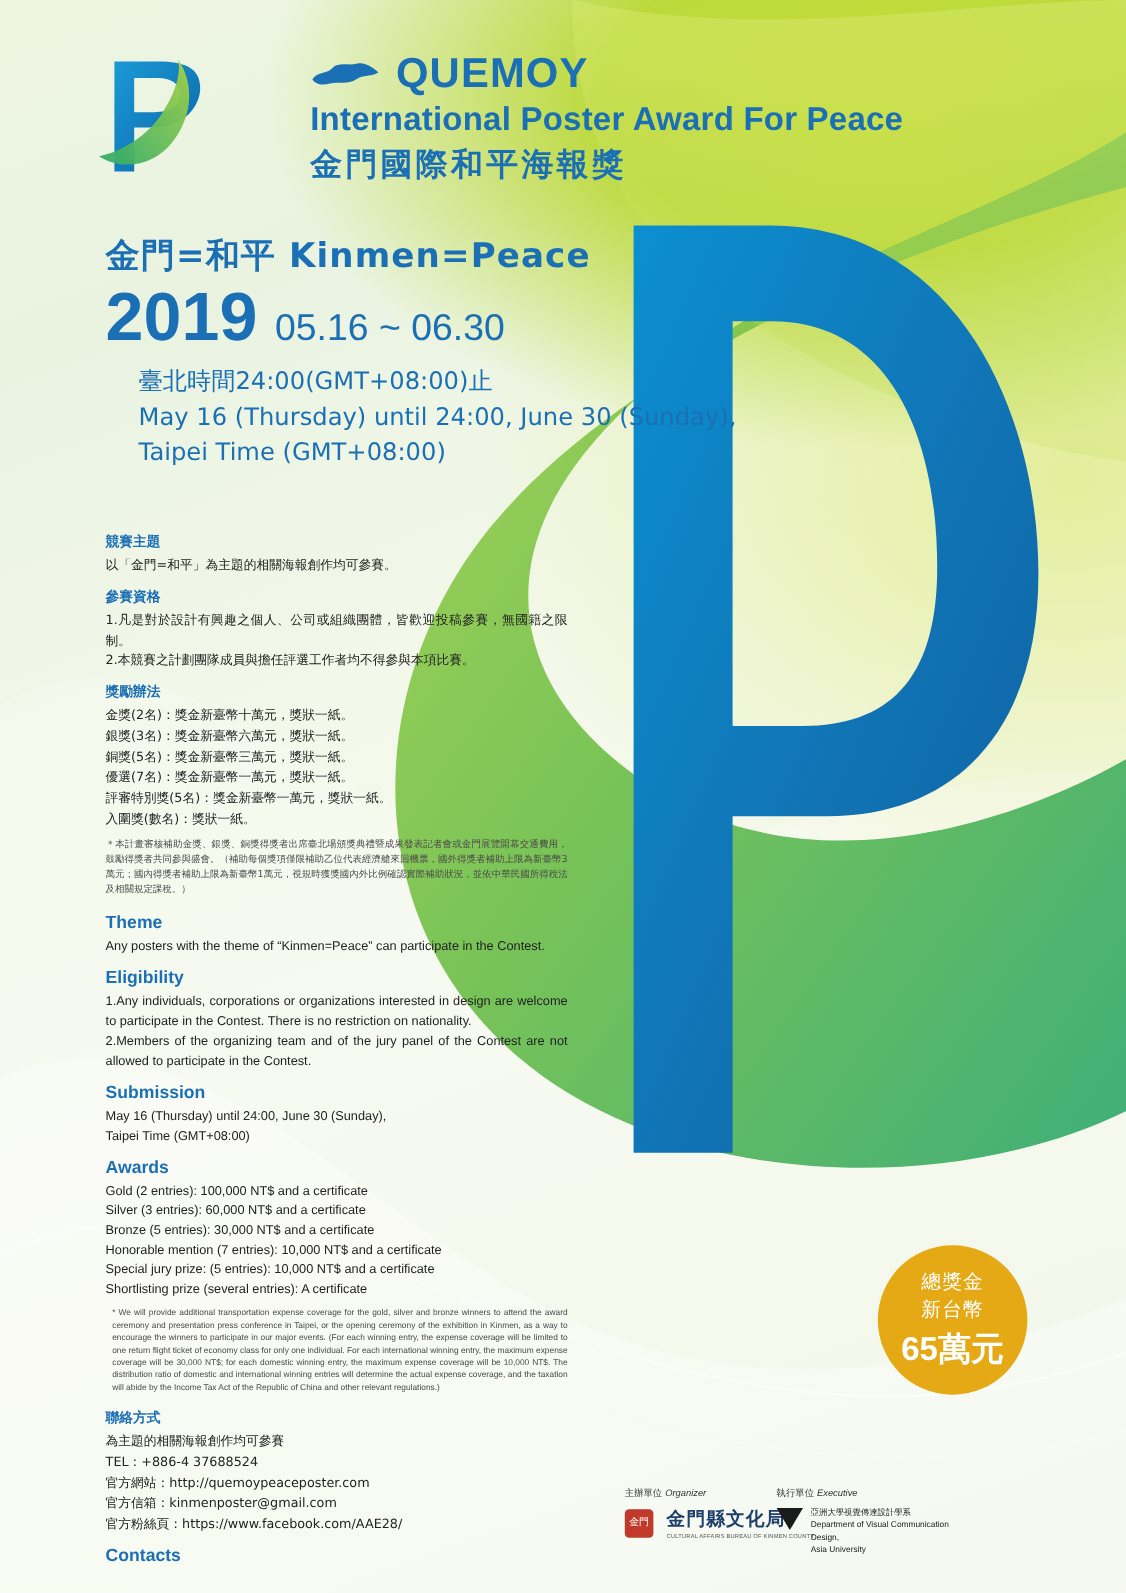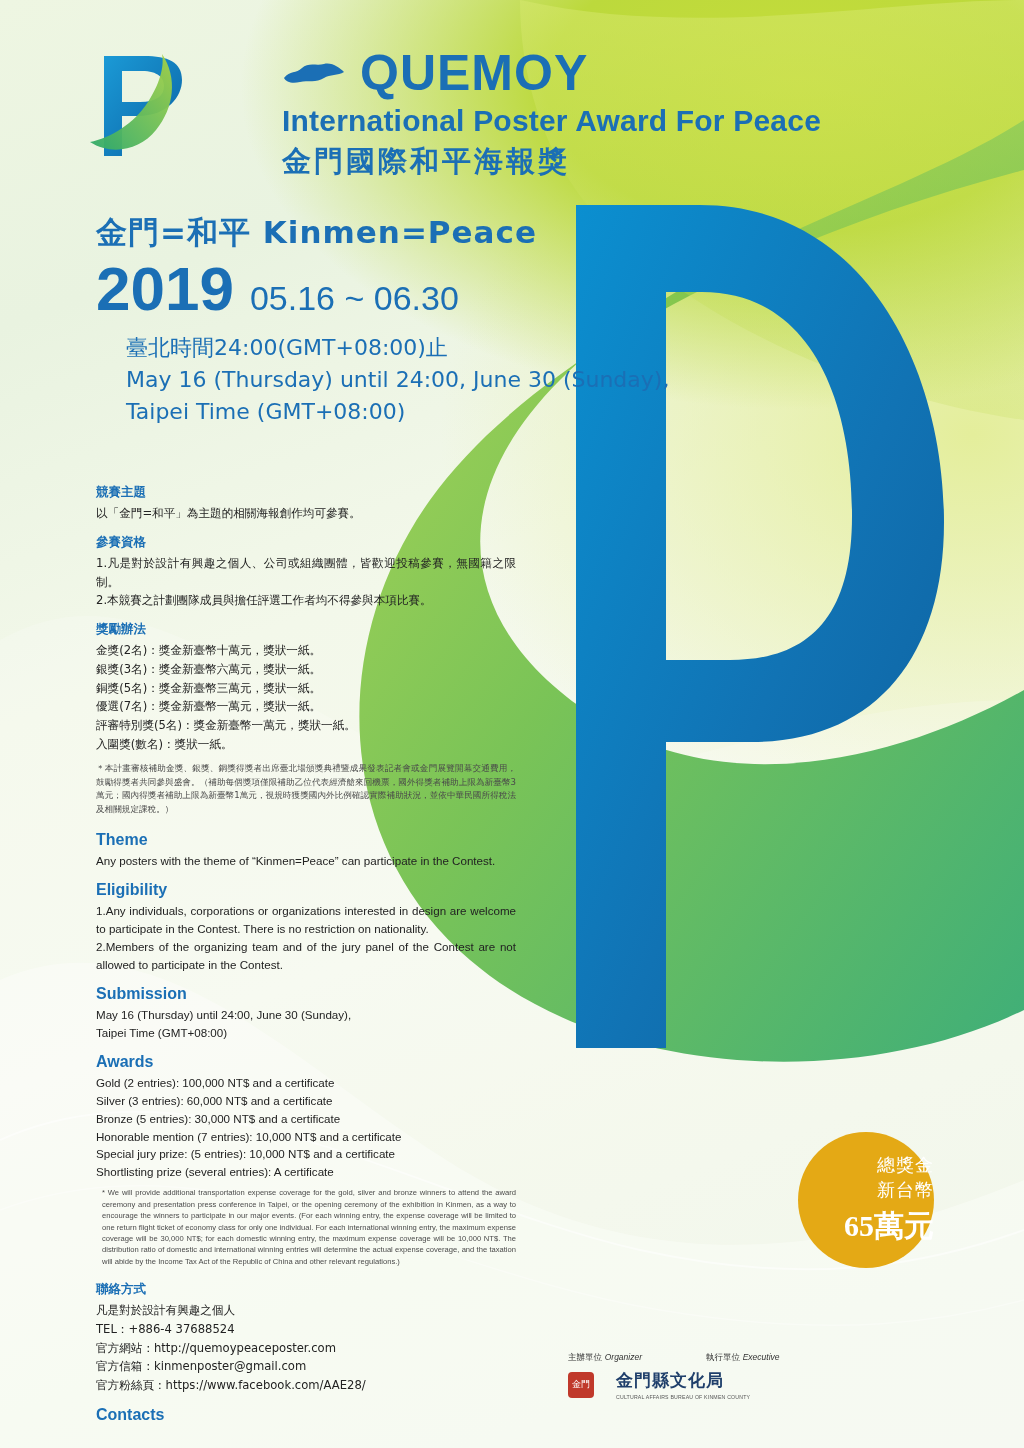--- a/index.html
+++ b/index.html
@@ -19,21 +19,21 @@
   .curve-light{
     position:absolute;left:0;top:0;width:1024px;height:1448px;pointer-events:none;
   }
   
   .header{position:absolute;left:82px;top:38px;width:860px;}
   .logo-mark{position:absolute;left:0;top:8px;width:110px;height:120px;}
   .brand{position:absolute;left:200px;top:10px;}
   .brand-row1{display:flex;align-items:center;gap:14px;}
   .island-icon{width:64px;height:26px;}
   .quemoy{
-    font-size:50px;font-weight:bold;letter-spacing:1px;color:#1b6fb5;line-height:1;
+    font-size:38px;font-weight:bold;letter-spacing:1px;color:#1b6fb5;line-height:1;
     font-family:"Liberation Sans", sans-serif;
   }
   .brand-line2{
     font-size:30px;font-weight:bold;color:#1b6fb5;letter-spacing:0.2px;margin-top:6px;
   }
   .brand-line3{
     font-size:29px;font-weight:bold;color:#1b6fb5;letter-spacing:3px;margin-top:4px;
     font-family:"DejaVu Sans", sans-serif;
   }
   
@@ -56,32 +56,32 @@
     text-align:justify;margin-top:8px;margin-bottom:14px;
   }
   .note-en{
     font-size:7.6px;line-height:1.5;color:#4a4a4a;text-align:justify;
     margin-top:6px;margin-bottom:14px;padding-left:6px;
   }
   .justify{text-align:justify;}
   
   .prize{
     position:absolute;left:798px;top:1132px;width:136px;height:136px;border-radius:50%;
-    background:#e4a915;color:#fff;display:flex;flex-direction:column;align-items:flex-end;justify-content:center;
-    font-family:Liberation Serif, serif;box-shadow:0 0 0 0 rgba(0,0,0,0);
+    background:#e4a915;color:#fff;display:flex;flex-direction:column;align-items:center;justify-content:center;
+    font-family:Liberation Sans, sans-serif;box-shadow:0 0 0 0 rgba(0,0,0,0);
   }
   .prize .l1{font-size:18px;line-height:1.35;letter-spacing:1px;}
   .prize .l2{font-size:18px;line-height:1.35;letter-spacing:1px;}
   .prize .l3{font-size:30px;font-weight:bold;margin-top:4px;letter-spacing:0px;}
   
   .footer{position:absolute;left:0;top:1352px;width:880px;height:96px;}
   .org{position:absolute;left:568px;top:0px;}
   .org-label{font-size:8.5px;color:#333;font-family:"DejaVu Sans",sans-serif;}
   .org-label .en{font-family:"Liberation Sans",sans-serif;font-style:italic;}
-  .org-logo{display:flex;align-items:center;gap:22px;margin-top:5px;}
+  .org-logo{display:flex;align-items:center;gap:12px;margin-top:5px;}
   .seal{
     width:26px;height:26px;border-radius:4px;background:#c0392b;color:#fff;font-size:9px;
     display:flex;align-items:center;justify-content:center;font-family:"DejaVu Sans",sans-serif;line-height:1.05;text-align:center;
   }
   .org-name-zh{font-size:17px;color:#1f3f6b;font-family:"DejaVu Sans",sans-serif;letter-spacing:1px;font-weight:bold;}
   .org-name-en{font-size:5.2px;color:#555;letter-spacing:0.2px;margin-top:2px;}
   .exec{position:absolute;left:706px;top:0px;}
   .exec-logo{display:flex;align-items:flex-start;gap:7px;margin-top:5px;}
   .tri{width:0;height:0;border-left:12px solid transparent;border-right:12px solid transparent;border-top:20px solid #1b1b1b;margin-top:2px;}
   .exec-dept{font-size:7.6px;color:#222;line-height:1.5;}
@@ -214,21 +214,21 @@
       <div class="en-p">Silver (3 entries): 60,000 NT$ and a certificate</div>
       <div class="en-p">Bronze (5 entries): 30,000 NT$ and a certificate</div>
       <div class="en-p">Honorable mention (7 entries): 10,000 NT$ and a certificate</div>
       <div class="en-p">Special jury prize: (5 entries): 10,000 NT$ and a certificate</div>
       <div class="en-p">Shortlisting prize (several entries): A certificate</div>
       <div class="note-en">* We will provide additional transportation expense coverage for the gold, silver and bronze winners to attend the award ceremony and presentation press conference in Taipei, or the opening ceremony of the exhibition in Kinmen, as a way to encourage the winners to participate in our major events. (For each winning entry, the expense coverage will be limited to one return flight ticket of economy class for only one individual. For each international winning entry, the maximum expense coverage will be 30,000 NT$; for each domestic winning entry, the maximum expense coverage will be 10,000 NT$. The distribution ratio of domestic and international winning entries will determine the actual expense coverage, and the taxation will abide by the Income Tax Act of the Republic of China and other relevant regulations.)</div>
     </div>
 
     <div class="blk">
       <div class="sec-h-zh">聯絡方式</div>
-      <div class="zh-p">凡是對於設計有興趣之個人</div>
+      <div class="zh-p">為主題的相關海報創作均可參賽</div>
       <div class="zh-p">TEL：+886-4 37688524</div>
       <div class="zh-p">官方網站：http://quemoypeaceposter.com</div>
       <div class="zh-p">官方信箱：kinmenposter@gmail.com</div>
       <div class="zh-p">官方粉絲頁：https://www.facebook.com/AAE28/</div>
     </div>
 
     <div class="blk">
       <div class="sec-h-en">Contacts</div>
 
     </div>
@@ -253,16 +253,24 @@
           <div class="org-name-en">CULTURAL AFFAIRS BUREAU OF KINMEN COUNTY</div>
         </div>
       </div>
     </div>
 
     <div class="exec">
       <div class="org-label">
         <span>執行單位</span>
         <span class="en">Executive</span>
       </div>
+      <div class="exec-logo">
+        <div class="tri"></div>
+        <div>
+          <div class="exec-dept">亞洲大學視覺傳達設計學系</div>
+          <div class="exec-dept">Department of Visual Communication Design,</div>
+          <div class="exec-dept">Asia University</div>
+        </div>
+      </div>
     </div>
 
   </div>
 </div>
 
 </body></html>

